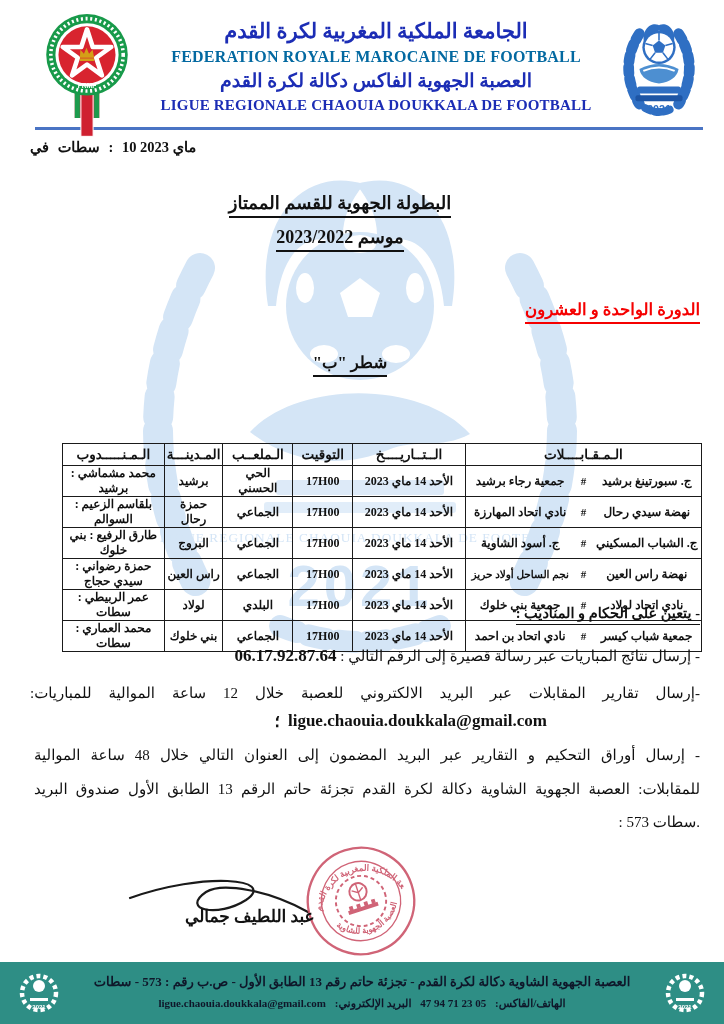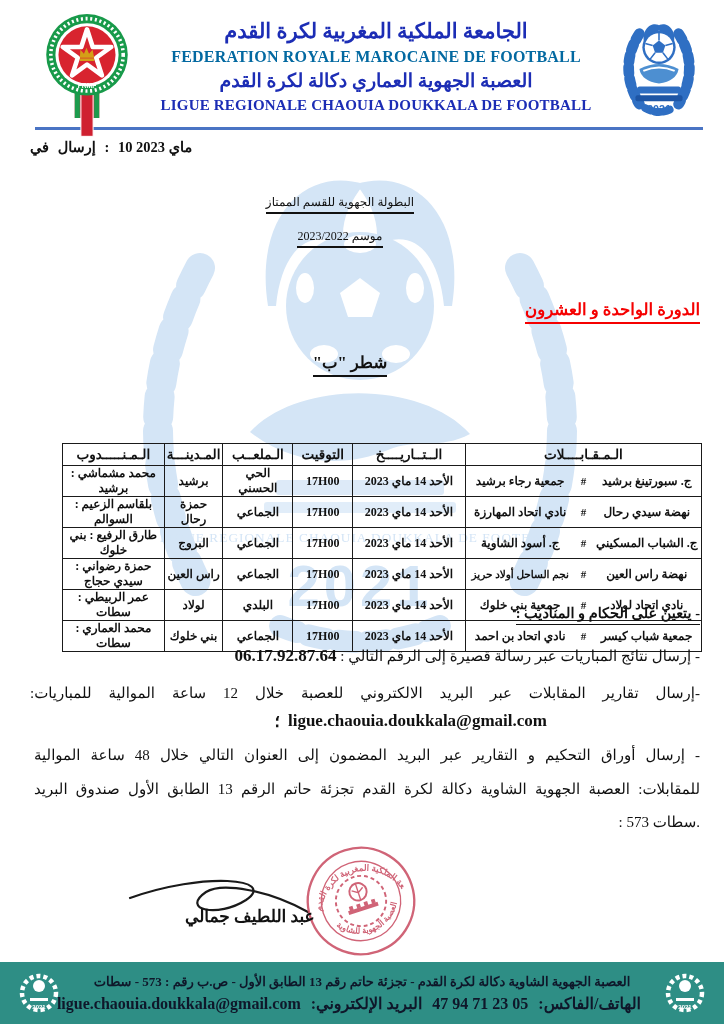--- a/index.html
+++ b/index.html
@@ -18,21 +18,21 @@
   .league-fr{font-size:15px;font-weight:bold;color:#1c2db5;line-height:22px;letter-spacing:.2px;}
   .divider{position:absolute;top:127px;left:35px;width:668px;height:3px;background:#4a74c4;z-index:1;}
   
   .date-line{position:absolute;top:139px;left:30px;direction:ltr;font-weight:bold;font-size:14.5px;z-index:2;}
   .date-line span{margin-right:5px;}
   
   .title-wrap{position:absolute;left:0;width:724px;text-align:center;z-index:2;}
   .t-champ{top:192px;transform:translateX(-22px);}
   .t-season{top:226px;transform:translateX(-22px);}
   .u{display:inline-block;border-bottom:2px solid currentColor;padding-bottom:2px;}
-  .title-txt{font-size:12px;font-weight:normal;direction:rtl;}
+  .title-txt{font-size:18px;font-weight:bold;direction:rtl;}
   .round-title{position:absolute;top:300px;right:24px;direction:rtl;color:#f50000;
                font-size:16.5px;font-weight:bold;z-index:2;}
   .section-title{position:absolute;top:353px;left:0;width:724px;text-align:center;transform:translateX(-12px);
                direction:rtl;font-size:16.5px;font-weight:bold;z-index:2;}
   
   .fixtures{position:absolute;top:443px;left:62px;width:640px;border-collapse:collapse;direction:rtl;
             z-index:2;background:transparent;}
   .fixtures th,.fixtures td{border:1px solid #1a1a1a;font-weight:bold;text-align:center;
             vertical-align:middle;padding:0 2px;background:transparent;}
   .fixtures th{height:21px;font-size:13.5px;}
@@ -60,21 +60,21 @@
   .sig-name{position:absolute;top:906px;left:185px;width:160px;text-align:left;direction:rtl;
              font-size:17px;font-weight:bold;z-index:3;}
   .sig-squiggle{position:absolute;left:118px;top:868px;z-index:2;}
   .stamp{position:absolute;left:300px;top:843px;width:122px;height:116px;transform:rotate(-18deg);
          z-index:2;opacity:.85;}
   
   .footer{position:absolute;left:0;bottom:0;width:724px;height:62px;background:#2e8e85;z-index:4;}
   .footer-text{position:absolute;left:80px;right:80px;top:9px;text-align:center;color:#0f172a;
                font-weight:bold;direction:rtl;}
   .f-line1{font-size:13px;line-height:21px;white-space:nowrap;}
-  .f-line2{font-size:16px;line-height:23px;white-space:nowrap;}
+  .f-line2{font-size:11px;line-height:23px;white-space:nowrap;}
   .f-line2 span{margin:0 3px;}
   .f-emblem{position:absolute;top:10px;width:42px;height:42px;}
   .f-emblem.left{left:18px;} .f-emblem.right{right:18px;}
 </style>
 </head>
 <body>
 
 <div class="page">
 
   <svg class="watermark" viewBox="0 0 576 548" aria-hidden="true">
@@ -115,21 +115,21 @@
       <circle cx="52" cy="42" r="28" fill="#d8242f"></circle>
       <polygon points="52,17 57.6,34.3 75.8,34.3 61,44.9 66.7,62.2 52,51.5 37.3,62.2 43,44.9 28.2,34.3 46.4,34.3" fill="none" stroke="#fff" stroke-width="4.5" stroke-linejoin="round"></polygon>
       <path d="M45,45 h14 l-1.5,-8 l-3.5,4 l-2.5,-6 l-2.5,6 l-3.5,-4 z" fill="#d4a017"></path>
       <rect x="45" y="45.5" width="14" height="2.6" fill="#d4a017"></rect>
       <text x="52" y="75" font-size="6.5" font-weight="bold" fill="#fff" text-anchor="middle" font-family="Liberation Sans, sans-serif">FRMF</text>
     </svg>
 
     <div class="head-center">
       <div class="org-ar">الجامعة الملكية المغربية لكرة القدم</div>
       <div class="org-fr">FEDERATION ROYALE MAROCAINE DE FOOTBALL</div>
-      <div class="league-ar">العصبة الجهوية العماري دكالة لكرة القدم</div>
+      <div class="league-ar">العصبة الجهوية الفاكس دكالة لكرة القدم</div>
       <div class="league-fr">LIGUE REGIONALE CHAOUIA DOUKKALA DE FOOTBALL</div>
     </div>
 
     <svg class="badge" viewBox="0 0 96 104">
       <path d="M28,16 Q6,50 28,88" fill="none" stroke="#2f6fc3" stroke-width="11" stroke-dasharray="7 5" stroke-linecap="round"></path>
       <path d="M68,16 Q90,50 68,88" fill="none" stroke="#2f6fc3" stroke-width="11" stroke-dasharray="7 5" stroke-linecap="round"></path>
       <path d="M34,92 Q48,100 62,92" fill="none" stroke="#2f6fc3" stroke-width="8" stroke-dasharray="6 4" stroke-linecap="round"></path>
       <path d="M33,26 C29,10 43,2 50,9 C46,15 45,20 46,27 C40,22 35,25 34,34 Z" fill="#2f6fc3"></path>
       <path d="M63,26 C67,10 53,2 46,9 C50,15 51,20 50,27 C56,22 61,25 62,34 Z" fill="#2f6fc3"></path>
       <circle cx="48" cy="30" r="17" fill="#2f6fc3"></circle>
@@ -140,21 +140,21 @@
       <path d="M32,54 Q48,47 64,54" stroke="#fff" stroke-width="2" fill="none"></path>
       <rect x="26" y="70" width="44" height="7" rx="2" fill="#2f6fc3"></rect>
       <rect x="24" y="79" width="48" height="6" rx="2" fill="#1d55a5"></rect>
       <text x="48" y="97" font-size="11" font-weight="bold" fill="#2f6fc3" text-anchor="middle" font-family="Liberation Sans, sans-serif">2021</text>
     </svg>
   </div>
 
   <div class="divider"></div>
 
   <div class="date-line">
-    <span>إرسال</span>
+    <span>سطات</span>
     <span>في</span>
     <span>:</span>
     <span dir="ltr">10 ماي  2023</span>
   </div>
 
   <div class="title-wrap t-champ">
     <span class="u title-txt">البطولة الجهوية للقسم الممتاز</span>
   </div>
   <div class="title-wrap t-season">
     <span class="u title-txt">موسم 2023/2022</span>

